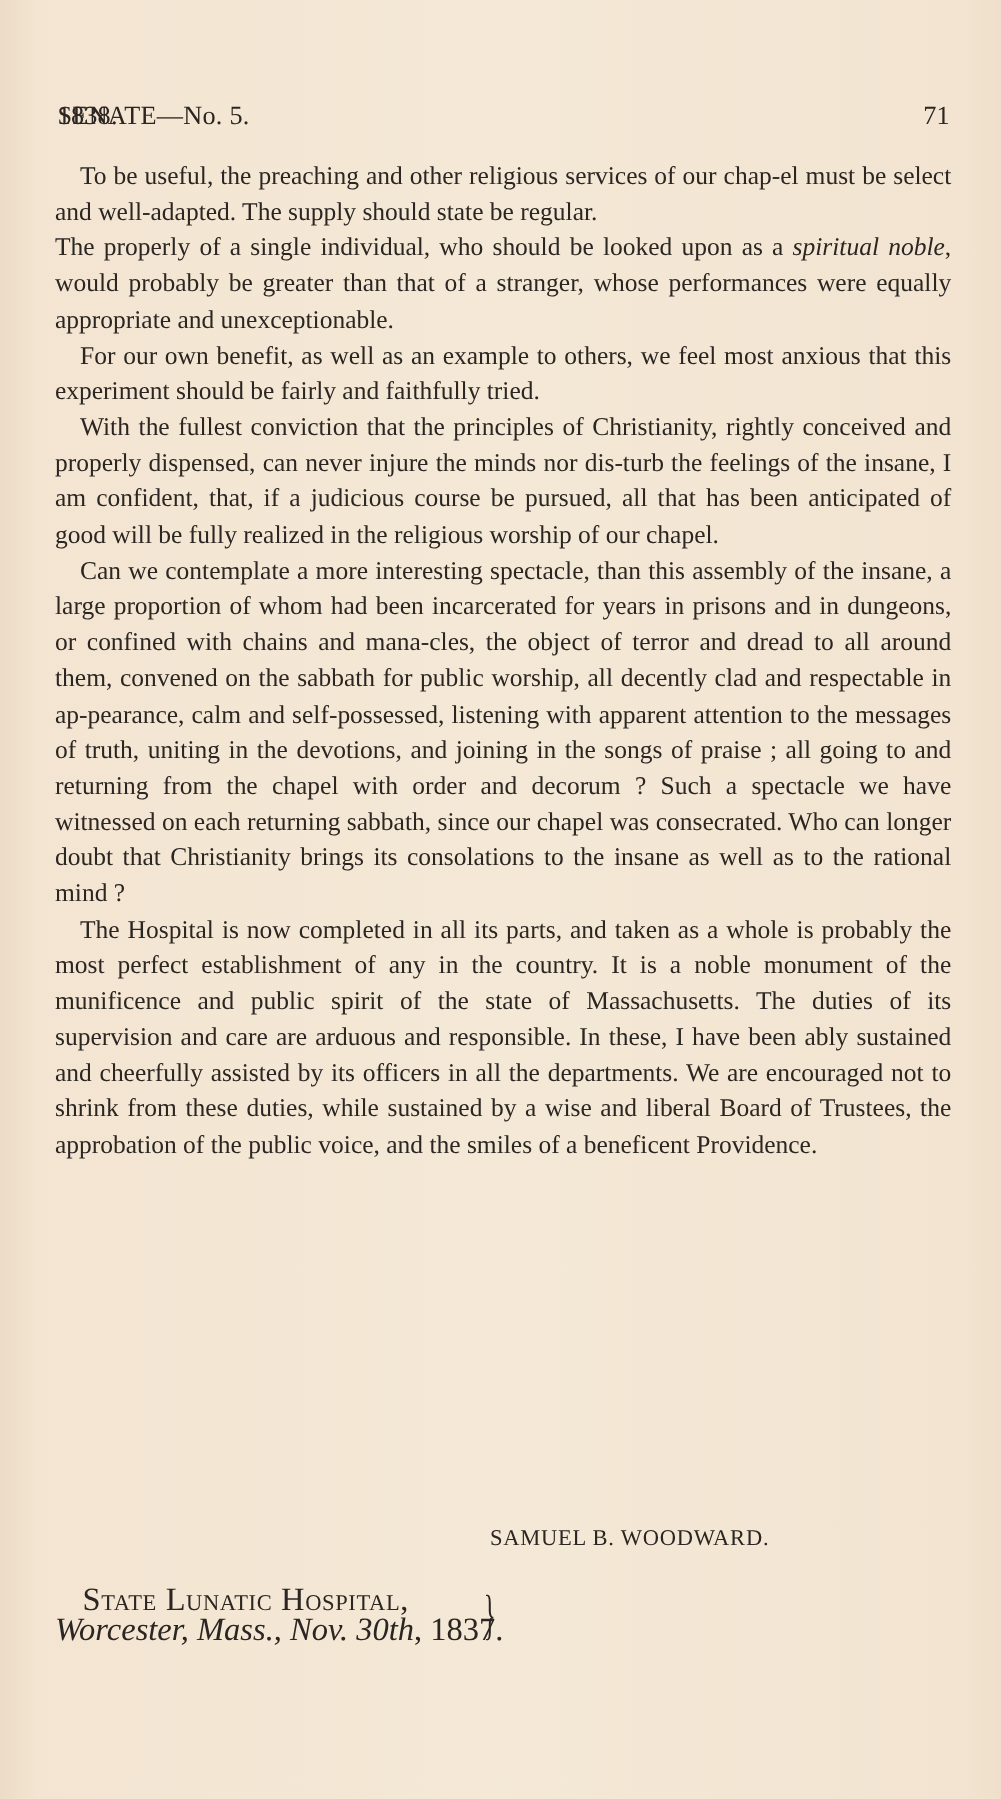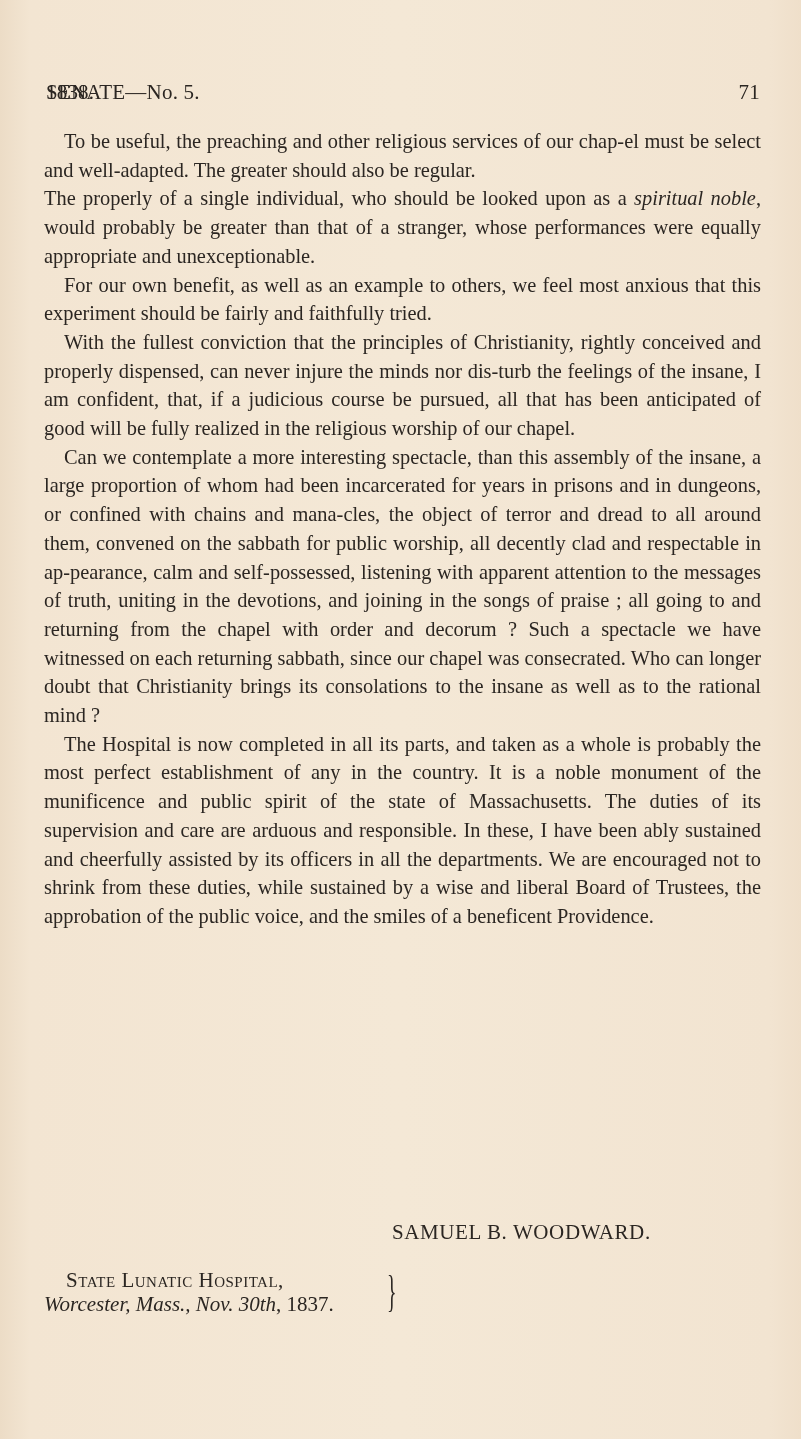--- a/index.html
+++ b/index.html
@@ -66,28 +66,28 @@
     .body-text p.indent {
       text-indent: 20px;
     }
     .body-text em {
       font-style: italic;
     }
     .signature {
       position: absolute;
       top: 1220px;
       left: 392px;
-      font-size: 21px;
+      font-size: 18px;
       letter-spacing: 0.6px;
     }
     .dateline {
       position: absolute;
       top: 1268px;
       left: 44px;
-      font-size: 21px;
+      font-size: 26px;
       line-height: 24px;
     }
     .dateline .line1 {
       padding-left: 22px;
       font-variant: small-caps;
       letter-spacing: 0.5px;
     }
     .dateline .line2 {
       font-style: italic;
     }
@@ -110,21 +110,21 @@
 
 <div class="page">
 
   <div class="running-head">
     <span class="year">1838.</span>
     <span class="title">SENATE—No. 5.</span>
     <span class="pageno">71</span>
   </div>
 
   <div class="body-text">
-    <p class="indent">To be useful, the preaching and other religious services of our chap-el must be select and well-adapted. The greater should also be regular.</p>
+    <p class="indent">To be useful, the preaching and other religious services of our chap-el must be select and well-adapted. The supply should state be regular.</p>
     <p><span>The properly of a single individual, who should be looked upon as a </span><em>spiritual noble</em><span>, would probably be greater than that of a stranger, whose performances were equally appropriate and unexceptionable.</span></p>
     <p class="indent">For our own benefit, as well as an example to others, we feel most anxious that this experiment should be fairly and faithfully tried.</p>
     <p class="indent">With the fullest conviction that the principles of Christianity, rightly conceived and properly dispensed, can never injure the minds nor dis-turb the feelings of the insane, I am confident, that, if a judicious course be pursued, all that has been anticipated of good will be fully realized in the religious worship of our chapel.</p>
     <p class="indent">Can we contemplate a more interesting spectacle, than this assembly of the insane, a large proportion of whom had been incarcerated for years in prisons and in dungeons, or confined with chains and mana-cles, the object of terror and dread to all around them, convened on the sabbath for public worship, all decently clad and respectable in ap-pearance, calm and self-possessed, listening with apparent attention to the messages of truth, uniting in the devotions, and joining in the songs of praise ; all going to and returning from the chapel with order and decorum ? Such a spectacle we have witnessed on each returning sabbath, since our chapel was consecrated. Who can longer doubt that Christianity brings its consolations to the insane as well as to the rational mind ?</p>
     <p class="indent">The Hospital is now completed in all its parts, and taken as a whole is probably the most perfect establishment of any in the country. It is a noble monument of the munificence and public spirit of the state of Massachusetts. The duties of its supervision and care are arduous and responsible. In these, I have been ably sustained and cheerfully assisted by its officers in all the departments. We are encouraged not to shrink from these duties, while sustained by a wise and liberal Board of Trustees, the approbation of the public voice, and the smiles of a beneficent Providence.</p>
   </div>
 
   <div class="signature">SAMUEL B. WOODWARD.</div>
 
   <div class="dateline">

